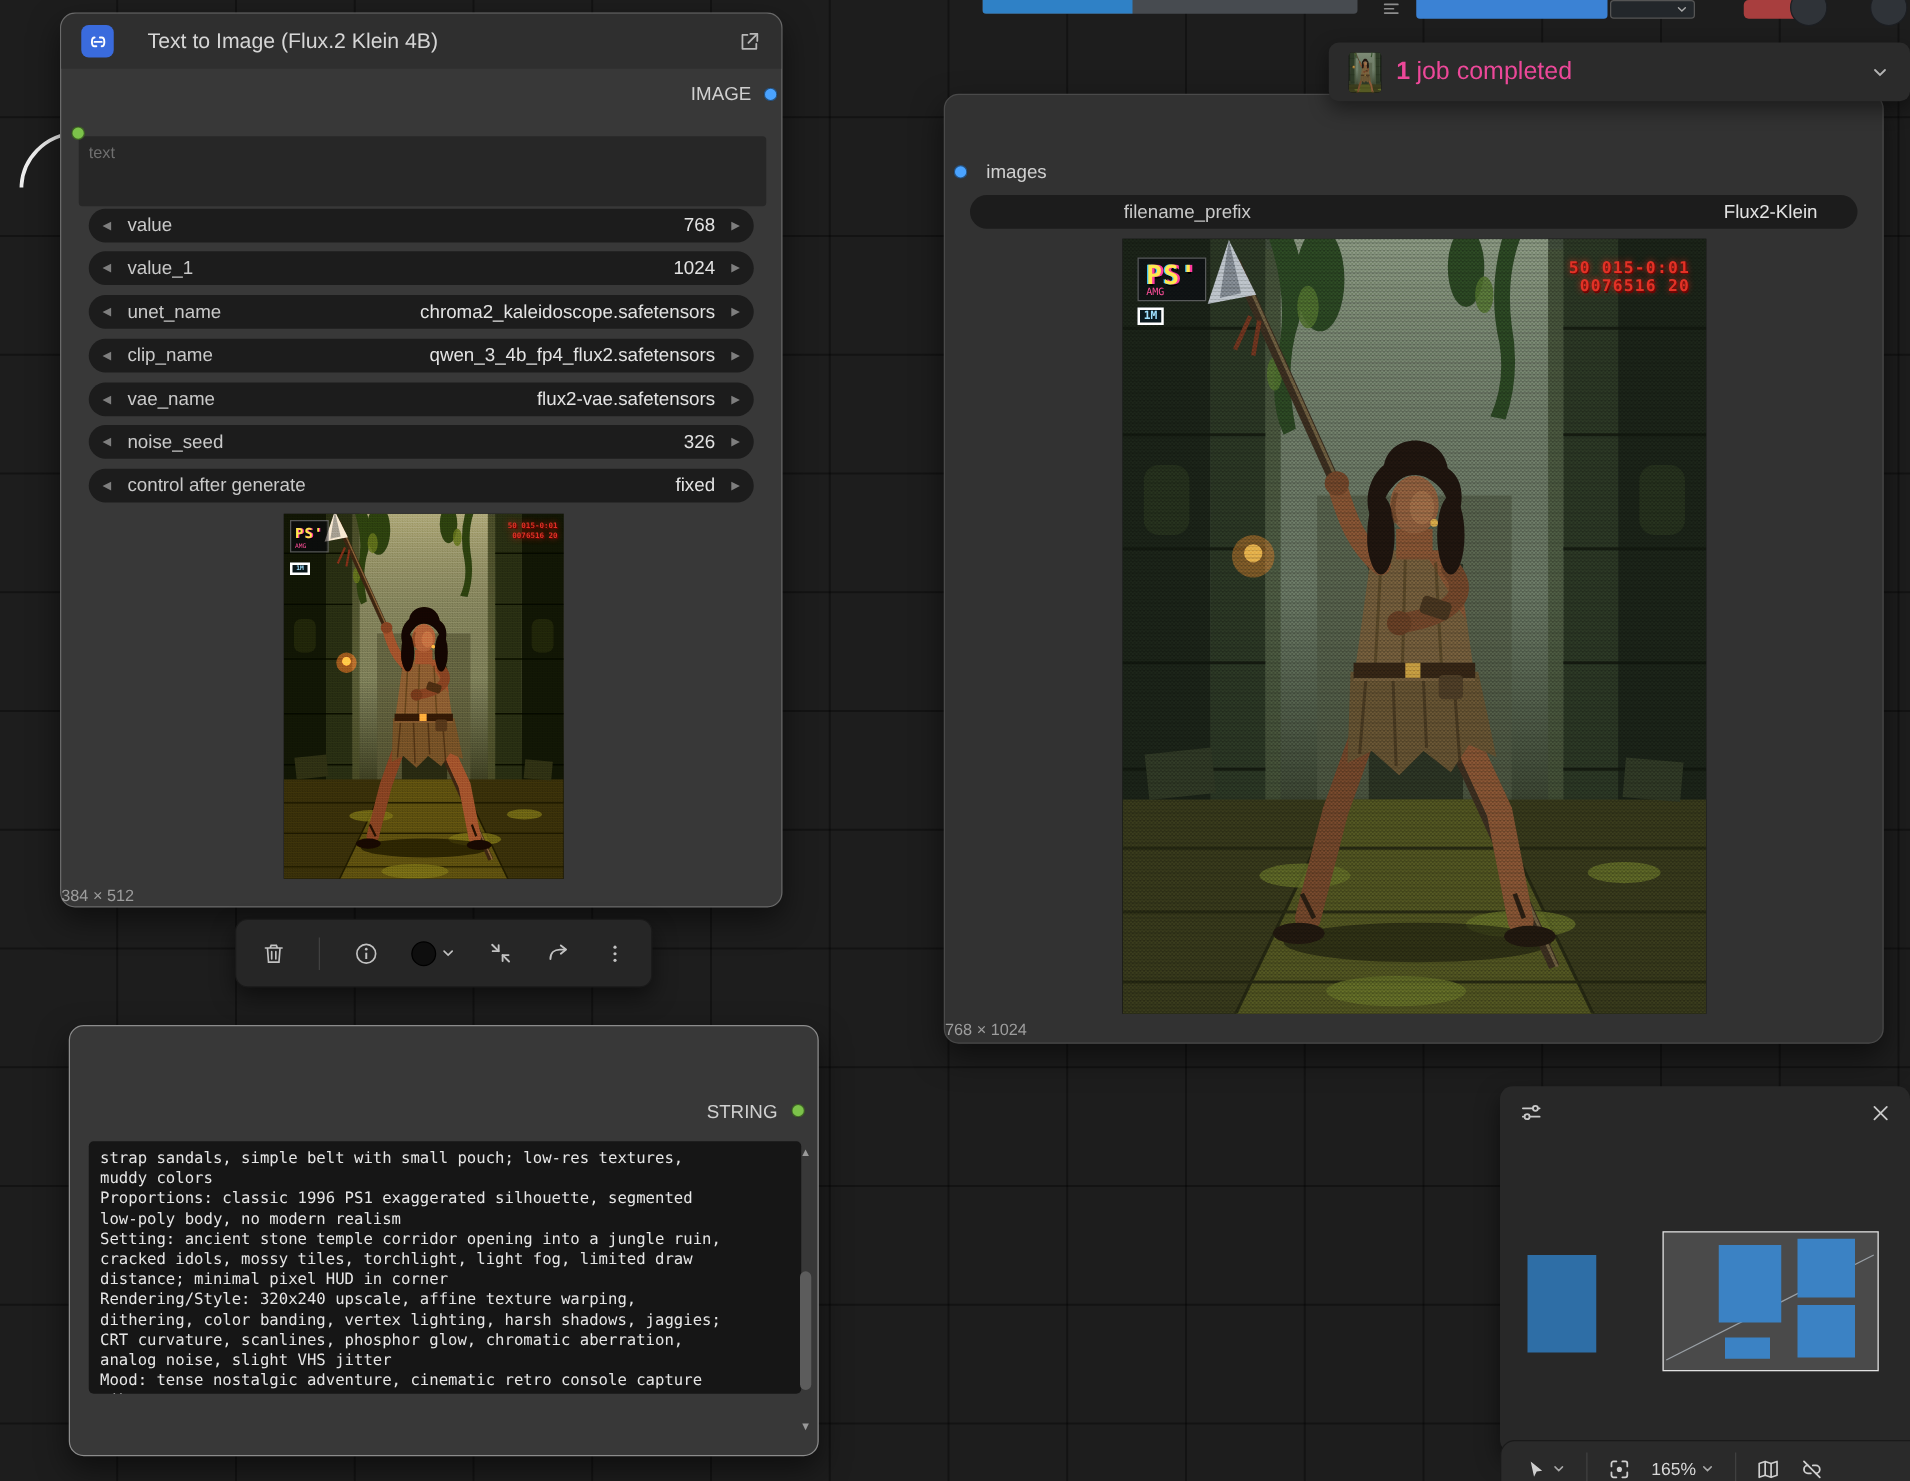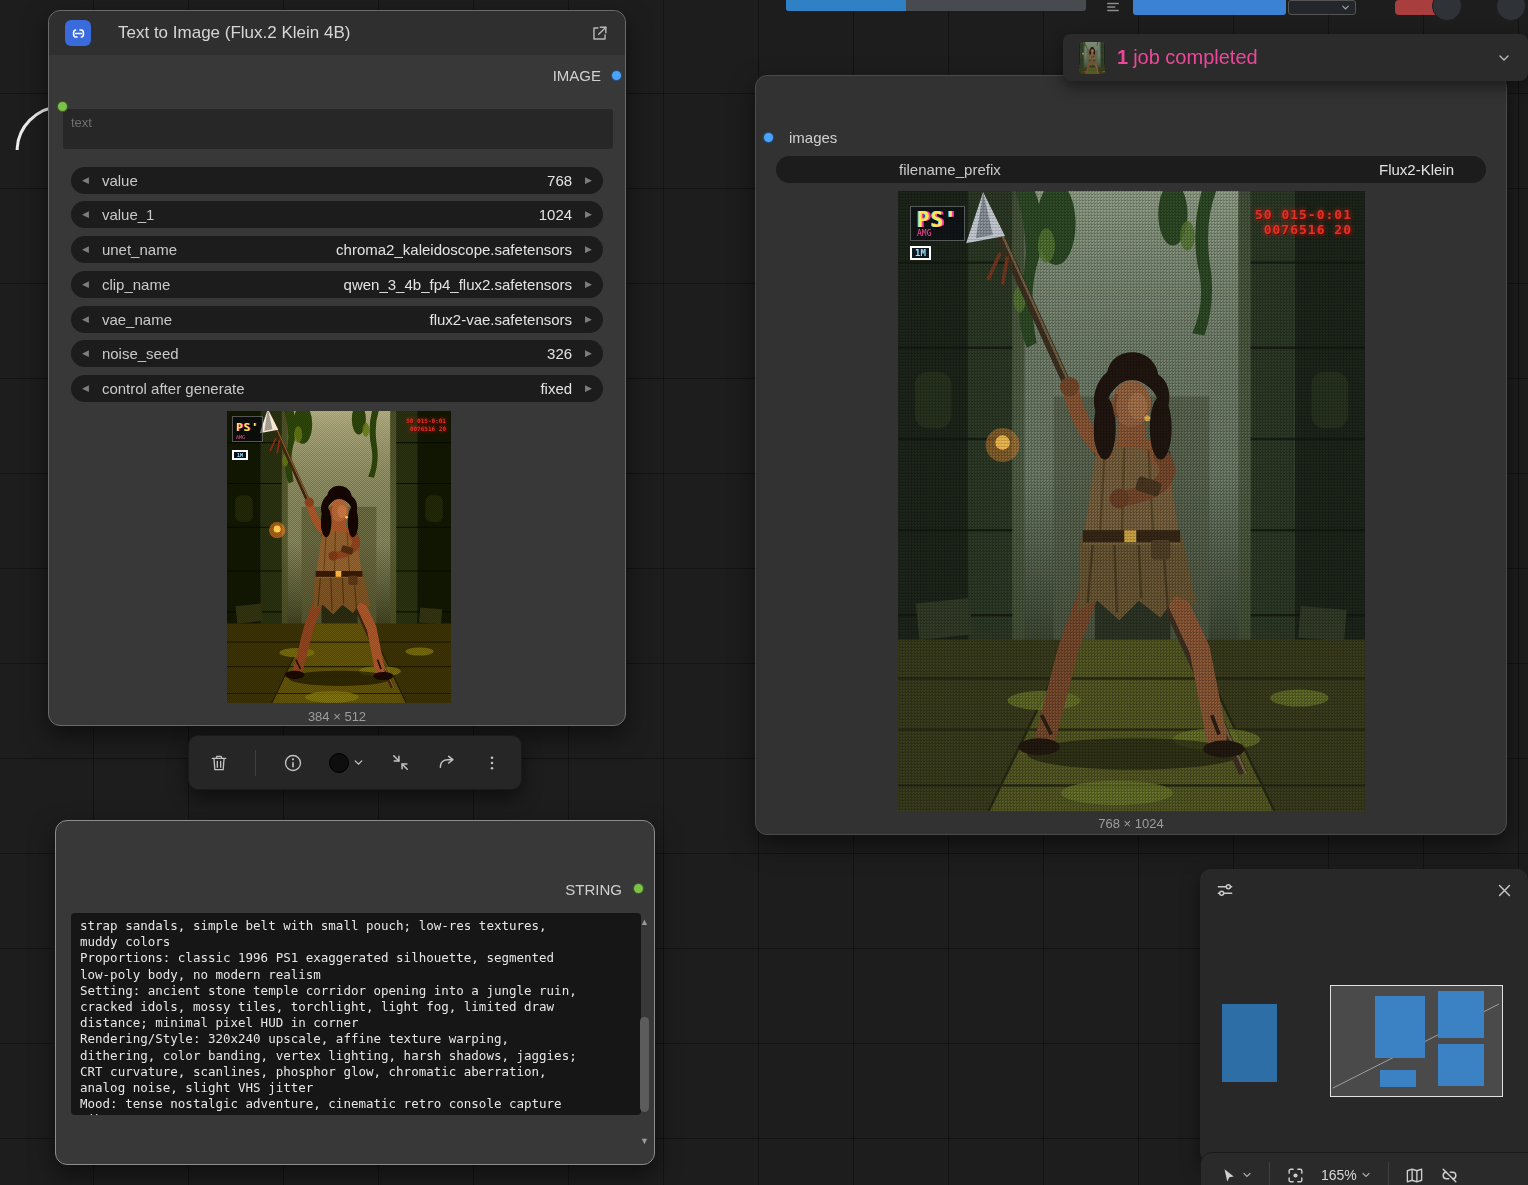--- a/index.html
+++ b/index.html
@@ -28,21 +28,21 @@
   .port.blue { background:#4aa3ff; }
   .port.green { background:#7cc24a; }
   .slot-label { position:absolute; color:#d0d0d0; font-size:15px; }
   .widget {
     position:absolute; left:22px; right:22px; height:27px; background:#1c1c1c;
     border-radius:14px; display:flex; align-items:center; padding:0 11px; font-size:15px;
   }
   .w-arrow { color:#7e7e7e; font-size:9px; line-height:1; }
   .w-label { color:#c9c9c9; margin-left:13px; white-space:nowrap; }
   .w-value { margin-left:auto; margin-right:13px; color:#e3e3e3; white-space:nowrap; }
-  .img-caption { position:absolute; left:0; right:0; text-align:center; color:#9d9d9d; font-size:13px; }
+  .img-caption { position:absolute; left:0; right:0; text-align:left; color:#9d9d9d; font-size:13px; }
   
   .scene-frame { position:absolute; overflow:hidden; background:#000; }
   .scene-frame svg { display:block; width:100%; height:100%; }
   .crt::before { content:""; position:absolute; inset:0; z-index:2; pointer-events:none;
     background:repeating-linear-gradient(rgba(0,0,0,.10) 0 1px, transparent 1px 3px); }
   .dither::after { content:""; position:absolute; inset:0; z-index:2; pointer-events:none;
     background:repeating-conic-gradient(rgba(0,0,0,.22) 0% 25%, transparent 0% 50%) 0 0 / 3px 3px;
     mix-blend-mode:overlay; }
   .small-prev svg { filter:sepia(.32) saturate(1.4) contrast(1.18) hue-rotate(-8deg) brightness(1.03); }
   .small-prev::after { background-size:2px 2px; }
@@ -62,21 +62,21 @@
   .mini-hud .hud-ps { top:5px; left:5px; }
   .mini-hud .ps-box { padding:0 3px 1px; }
   .mini-hud .ps-text { font-size:11px; text-shadow:1px 0 #ff3aa0, 1px 1px #000; }
   .mini-hud .ps-sub { font-size:5px; margin-top:-1px; }
   .mini-hud .ps-corner { font-size:5px; margin-top:2px; }
   .mini-hud .hud-digits { top:6px; right:5px; font-size:6px; line-height:8px; letter-spacing:0; }
   
   .tti-icon { width:26px; height:26px; border-radius:6px; background:#3a6bdd; display:flex;
     align-items:center; justify-content:center; flex:0 0 auto; }
   .expand-btn { margin-left:auto; color:#b8b8b8; }
-  .text-input { position:absolute; left:14px; top:98px; width:550px; height:40px; background:#272727;
+  .text-input { position:absolute; left:14px; top:98px; width:550px; height:56px; background:#272727;
     border-radius:3px; padding:4px 8px; }
   .text-placeholder { color:#6f6f6f; font-size:13px; }
   
   .node-toolbar { position:absolute; left:188px; top:735px; width:334px; height:55px; z-index:4;
     background:#262626; border:1px solid #1a1a1a; border-radius:10px;
     box-shadow:0 8px 18px rgba(0,0,0,.5);
     display:flex; align-items:center; justify-content:space-between; padding:0 20px; color:#c2c2c2; }
   .tb-divider { width:1px; height:26px; background:#404040; }
   .tb-btn { display:flex; align-items:center; gap:3px; }
   .swatch { width:20px; height:20px; border-radius:50%; background:#0e0e0e; border:1px solid #000; }

